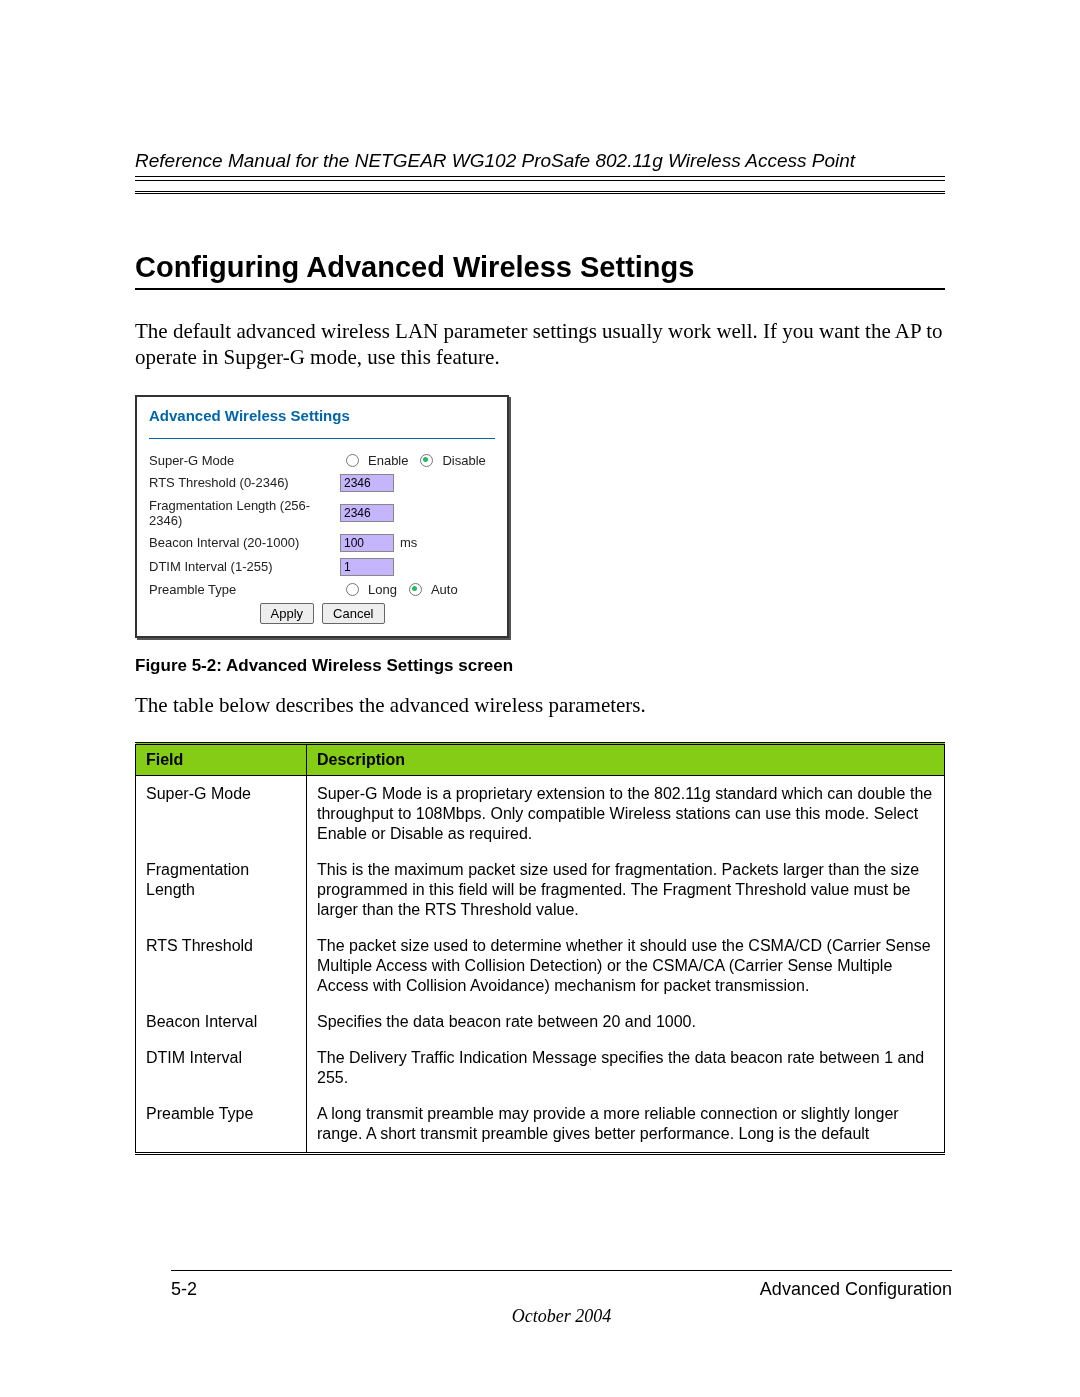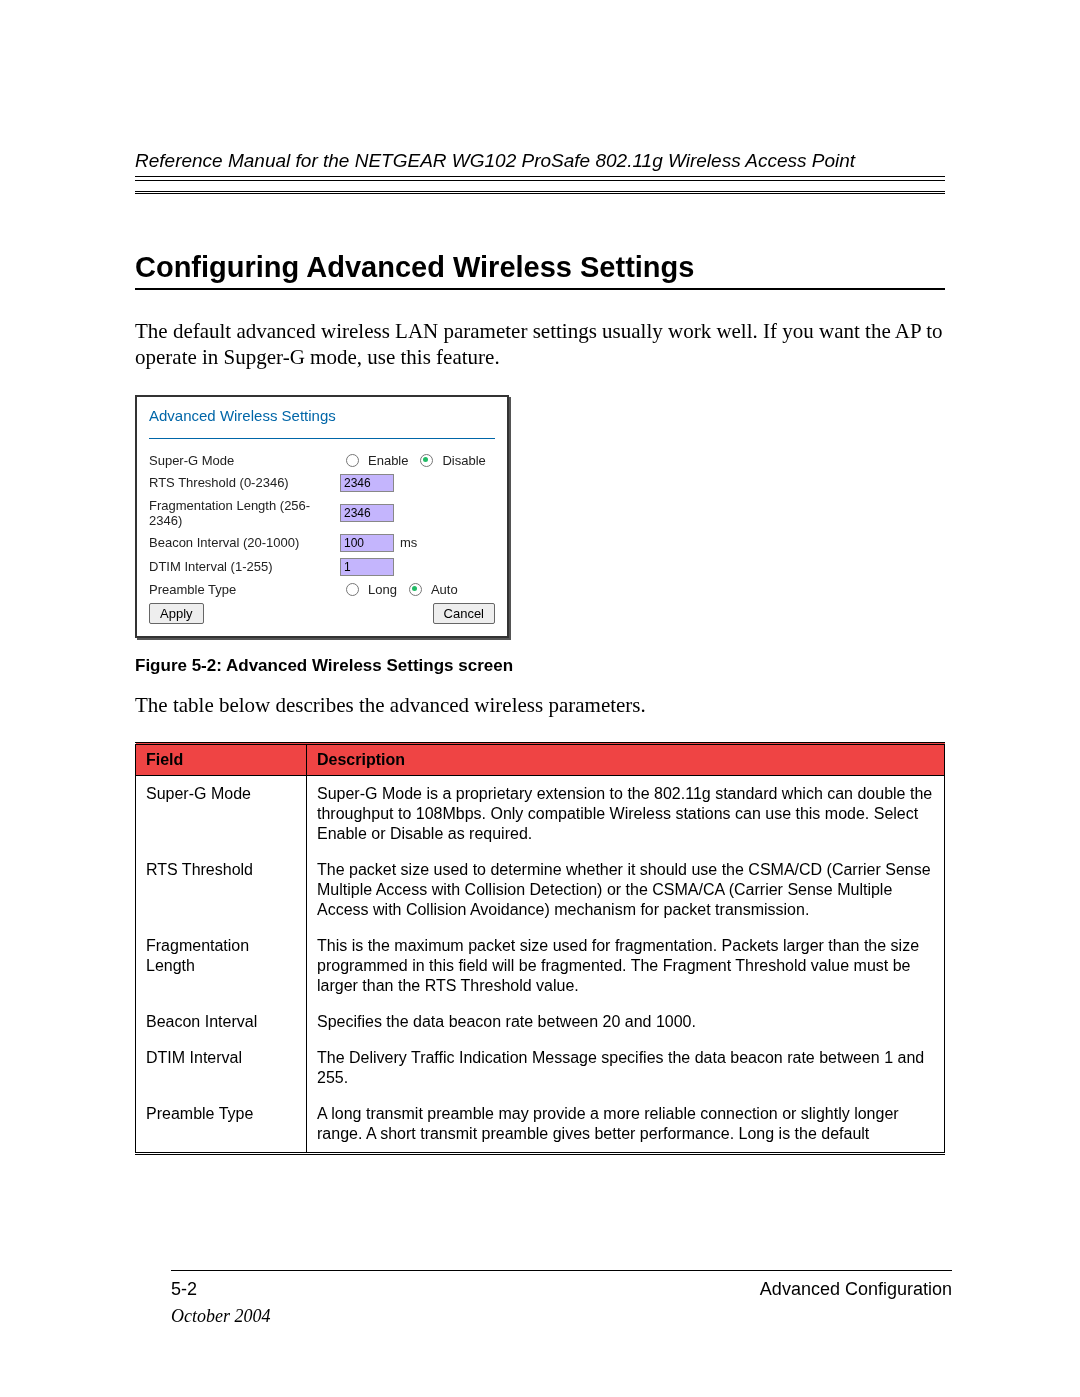--- a/index.html
+++ b/index.html
@@ -55,21 +55,21 @@
     box-shadow: 2px 2px 0 #555;
     font-family: Arial, Helvetica, sans-serif;
     font-size: 13px;
     color: #222;
     background: #fff;
     margin-bottom: 18px;
   }
   .panel-inner { padding: 10px 12px 12px 12px; }
   .panel-title {
     color: #0066a8;
-    font-weight: normal;
+    font-weight: bold;
     font-size: 15px;
     padding-bottom: 10px;
   }
   .panel-hr { border-top: 1px solid #0066a8; margin: 4px 0 14px 0; }
   .form-row {
     display: flex;
     align-items: center;
     margin: 6px 0;
     gap: 6px;
   }
@@ -87,40 +87,40 @@
     background:#fff;
   }
   .radio-dot.selected::after{
     content:""; position:absolute; left:2px; top:2px; width:5px; height:5px; border-radius:50%;
     background:#2b6; 
   }
   .btn {
     border:1px solid #666; background:#eee; padding:2px 10px; font-size:13px;
     border-radius:2px; cursor:pointer;
   }
-  .btn-row { text-align:center; margin-top:2px; display:flex; justify-content:space-between; gap:8px;}
+  .btn-row { text-align:center; margin-top:2px; display:flex; justify-content:center; gap:8px;}
   .figure-caption, .table-caption {
     font-family: Arial, Helvetica, sans-serif;
     font-weight: bold;
     font-size: 17px;
     margin: 10px 0 16px 0;
   }
   .table-caption { margin: 40px 0 8px 0; }
   .tcap-left { display:inline-block; width:120px;}
   
   table.data {
     width:100%;
     border-collapse: collapse;
     font-family: Arial, Helvetica, sans-serif;
     font-size: 16px;
     border-top: 3px double #000;
     border-bottom: 3px double #000;
   }
   table.data th {
-    background: #ef4444;
+    background: #84cc16;
     text-align: left;
     font-weight: bold;
     padding: 6px 10px;
     border: 1px solid #000;
   }
   table.data td {
     padding: 8px 10px;
     border-left: 1px solid #000;
     border-right: 1px solid #000;
     vertical-align: top;
@@ -129,21 +129,21 @@
   table.data td.field { width: 150px; }
   .footer {
     position: absolute;
     left: 135px; right: 128px;
     bottom: 70px;
     font-family: Arial, Helvetica, sans-serif;
     margin-left: 36px;
   }
   .footer-rule { border-top:1px solid #000; margin-bottom:8px;}
   .footer-row { display:flex; justify-content: space-between; font-size:18px;}
-  .footer-date { font-style: italic; font-family: "Times New Roman", serif; font-size:18px; margin-top:6px;}
+  .footer-date { text-align:center; font-style: italic; font-family: "Times New Roman", serif; font-size:18px; margin-top:6px;}
 </style>
 </head>
 <body>
 
 <div class="page">
 
   <div class="running-header">
     <span>Reference Manual for the NETGEAR WG102 ProSafe 802.11g Wireless Access Point</span>
     <div class="double-rule"></div>
   </div>
@@ -213,26 +213,26 @@
         <th>Field</th>
         <th>Description</th>
       </tr>
     </thead>
     <tbody id="table-body">
         <tr>
           <td class="field">Super-G Mode</td>
           <td>Super-G Mode is a proprietary extension to the 802.11g standard which can double the throughput to 108Mbps. Only compatible Wireless stations can use this mode. Select Enable or Disable as required.</td>
         </tr>
         <tr>
+          <td class="field">Fragmentation Length</td>
+          <td>This is the maximum packet size used for fragmentation. Packets larger than the size programmed in this field will be fragmented. The Fragment Threshold value must be larger than the RTS Threshold value.</td>
+        </tr>
+        <tr>
           <td class="field">RTS Threshold</td>
           <td>The packet size used to determine whether it should use the CSMA/CD (Carrier Sense Multiple Access with Collision Detection) or the CSMA/CA (Carrier Sense Multiple Access with Collision Avoidance) mechanism for packet transmission.</td>
-        </tr>
-        <tr>
-          <td class="field">Fragmentation Length</td>
-          <td>This is the maximum packet size used for fragmentation. Packets larger than the size programmed in this field will be fragmented. The Fragment Threshold value must be larger than the RTS Threshold value.</td>
         </tr>
         <tr>
           <td class="field">Beacon Interval</td>
           <td>Specifies the data beacon rate between 20 and 1000.</td>
         </tr>
         <tr>
           <td class="field">DTIM Interval</td>
           <td>The Delivery Traffic Indication Message specifies the data beacon rate between 1 and 255.</td>
         </tr>
         <tr>

